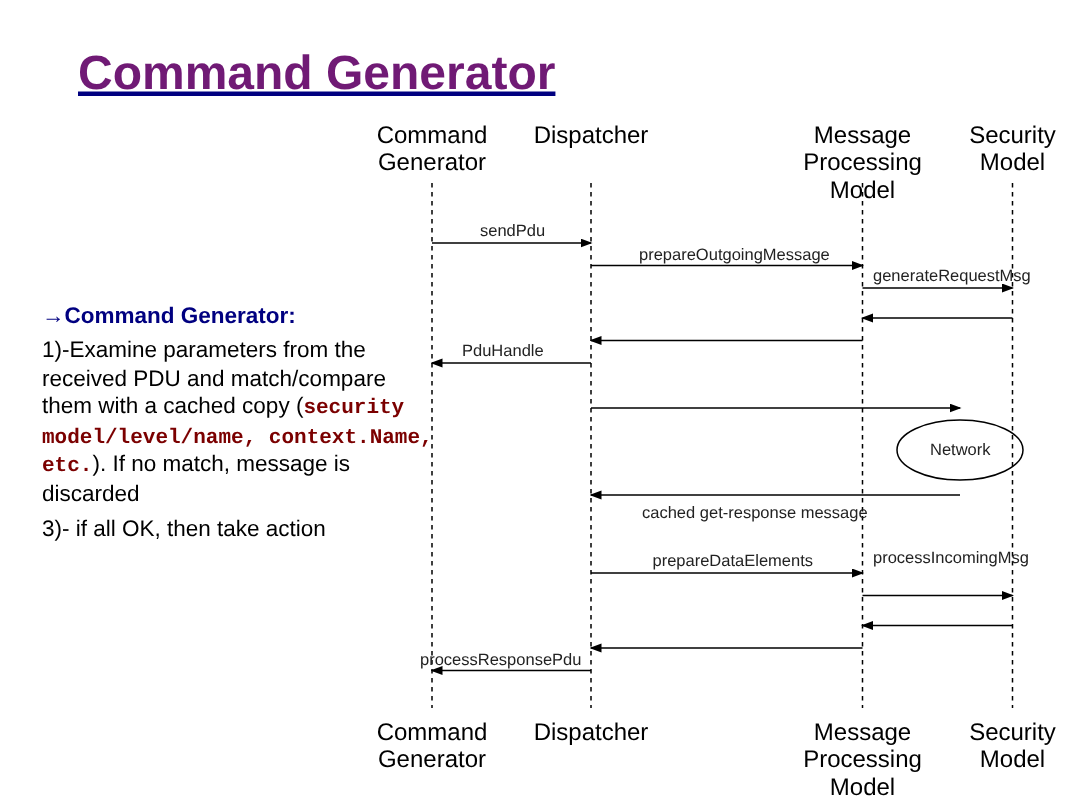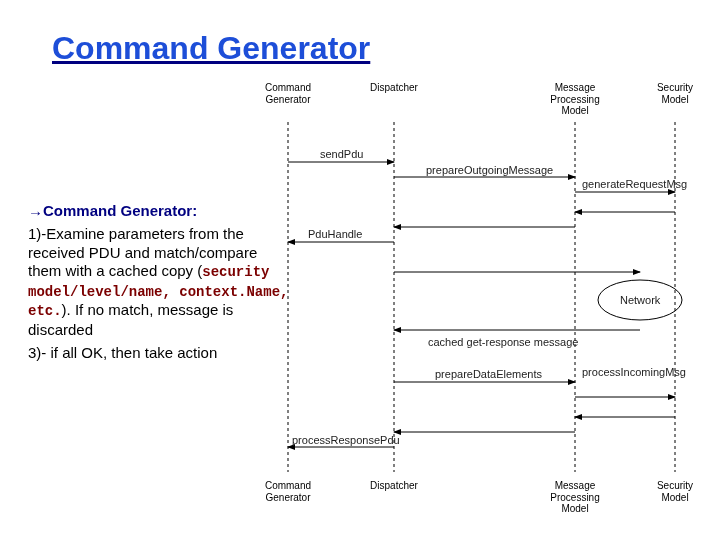--- a/index.html
+++ b/index.html
@@ -10,21 +10,21 @@
     font-family: "Comic Sans MS", cursive, sans-serif;
     position: relative;
     overflow: hidden;
   }
   .title {
     position: absolute;
     top: 30px;
     left: 52px;
     font-size: 32px;
     font-weight: bold;
-    color: #1d4ed8;
+    color: #701a75;
     text-decoration: underline;
     text-decoration-color: #000080;
     text-align: right;
   }
   .text-col {
     position: absolute;
     top: 186px;
     left: 28px;
     width: 265px;
     font-size: 15px;
@@ -57,21 +57,21 @@
     left: 230px;
     width: 480px;
     height: 430px;
     font-family: Arial, sans-serif;
     font-size: 11px;
     color: #000;
   }
   .hdr {
     position: absolute;
     text-align: center;
-    font-size: 10px;
+    font-size: 16px;
     line-height: 1.15;
   }
   .hdr1t { top: 0; left: 18px; width: 80px; }
   .hdr2t { top: 8; left: 124px; width: 80px; }
   .hdr3t { top: 0; left: 300px; width: 90px; }
   .hdr4t { top: 0; left: 410px; width: 70px; }
   .hdr1b { top: 398px; left: 18px; width: 80px; }
   .hdr2b { top: 398px; left: 124px; width: 80px; }
   .hdr3b { top: 398px; left: 300px; width: 90px; }
   .hdr4b { top: 398px; left: 410px; width: 70px; }
@@ -145,14 +145,14 @@
   </svg>
 
   <div class="lbl" style="top:66px;left:90px">sendPdu</div>
   <div class="lbl" style="top:82px;left:196px">prepareOutgoingMessage</div>
   <div class="lbl" style="top:96px;left:352px">generateRequestMsg</div>
   <div class="lbl" style="top:146px;left:78px">PduHandle</div>
   <div class="lbl" style="top:212px;left:390px">Network</div>
   <div class="lbl" style="top:254px;left:198px">cached get-response message</div>
   <div class="lbl" style="top:286px;left:205px">prepareDataElements</div>
   <div class="lbl" style="top:284px;left:352px">processIncomingMsg</div>
-  <div class="lbl" style="top:352px;left:62px">processResponsePdu</div>
+  <div class="lbl" style="top:352px;left:50px">processResponsePdu</div>
 </div>
 
 </body></html>

